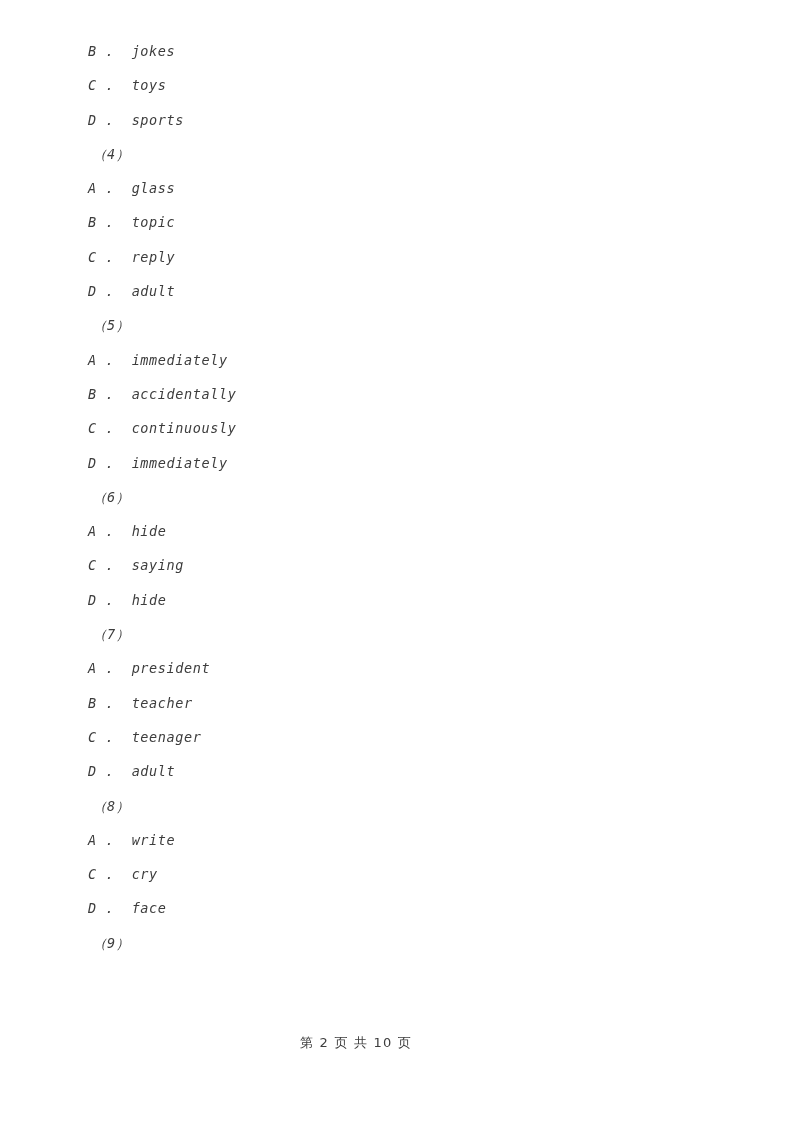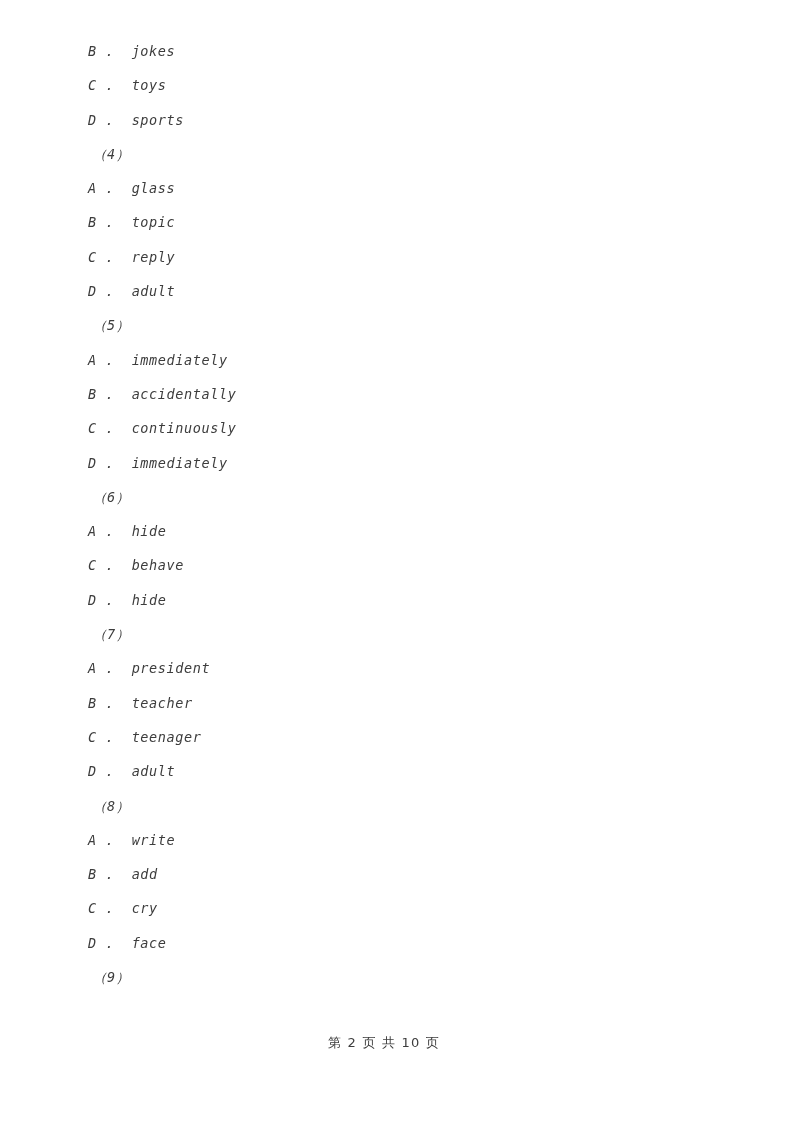--- a/index.html
+++ b/index.html
@@ -59,21 +59,20 @@
     top: 1033px;
     left: 0;
     width: 712px;
     text-align: center;
     font-size: 13px;
     line-height: 20px;
     color: #3d3d3d;
     letter-spacing: 1.2px;
     white-space: pre;
     font-family: "DejaVu Sans", "Liberation Sans", sans-serif;
-    padding-left: 28px;
   }
 </style>
 </head>
 <body>
 
 <div id="page">
 
   <div id="content">
       <div class="line option">B .  jokes</div>
       <div class="line option">C .  toys</div>
@@ -83,30 +82,29 @@
       <div class="line option">B .  topic</div>
       <div class="line option">C .  reply</div>
       <div class="line option">D .  adult</div>
       <div class="line qnum">（5）</div>
       <div class="line option">A .  immediately</div>
       <div class="line option">B .  accidentally</div>
       <div class="line option">C .  continuously</div>
       <div class="line option">D .  immediately</div>
       <div class="line qnum">（6）</div>
       <div class="line option">A .  hide</div>
-      <div class="line option">C .  behave</div>
+      <div class="line option">C .  saying</div>
       <div class="line option">D .  hide</div>
       <div class="line qnum">（7）</div>
       <div class="line option">A .  president</div>
       <div class="line option">B .  teacher</div>
       <div class="line option">C .  teenager</div>
       <div class="line option">D .  adult</div>
       <div class="line qnum">（8）</div>
       <div class="line option">A .  write</div>
-      <div class="line option">B .  add</div>
       <div class="line option">C .  cry</div>
       <div class="line option">D .  face</div>
       <div class="line qnum">（9）</div>
     </div>
 
   <div id="footer">第 2 页 共 10 页</div>
 
 </div>
 
 </body></html>

